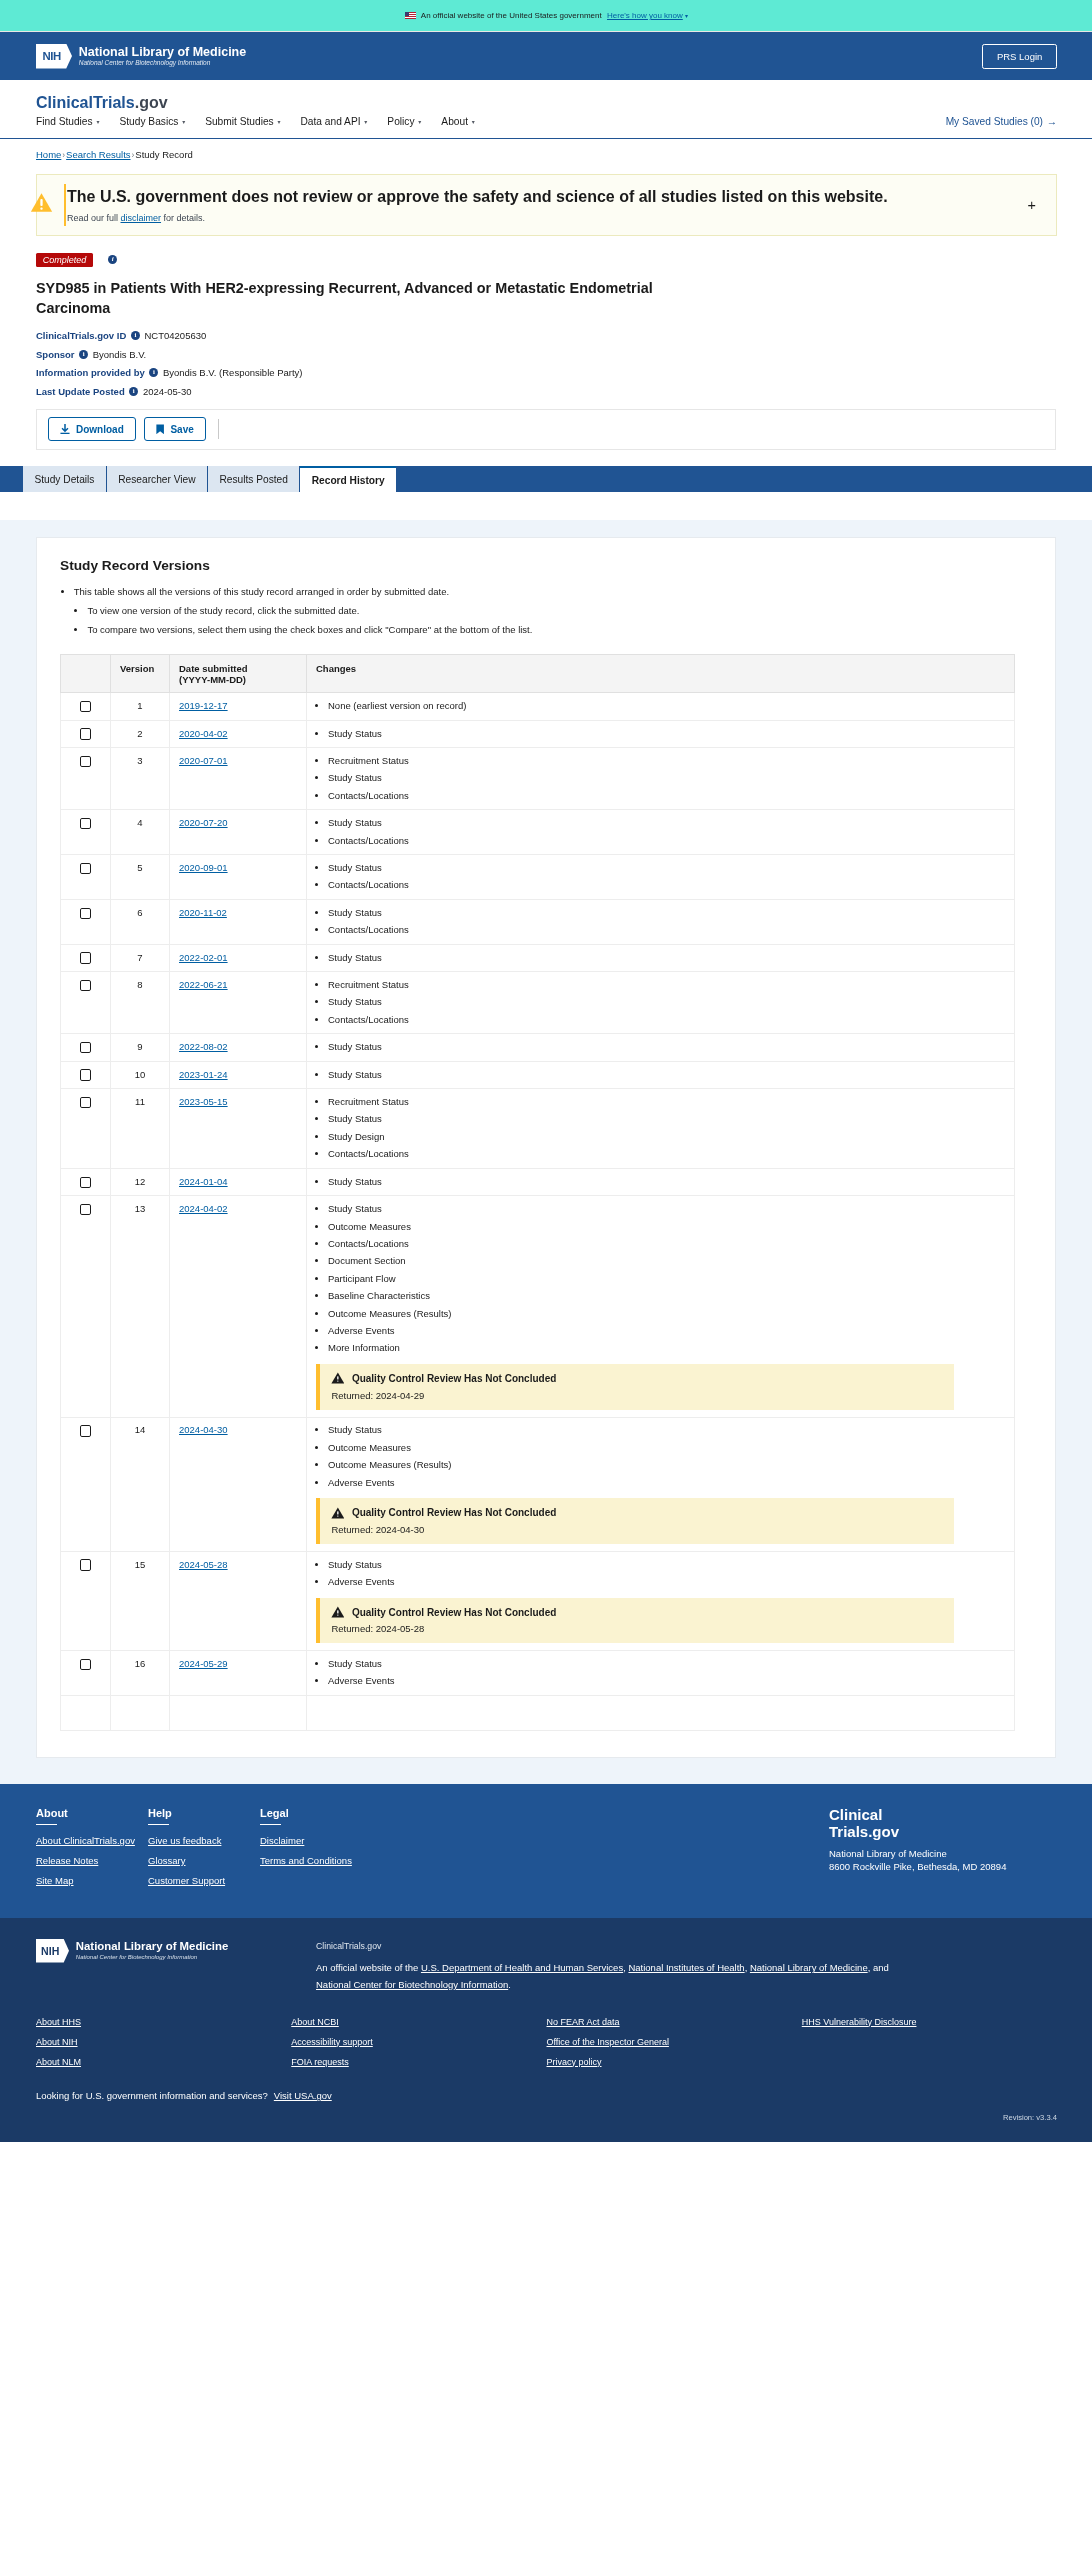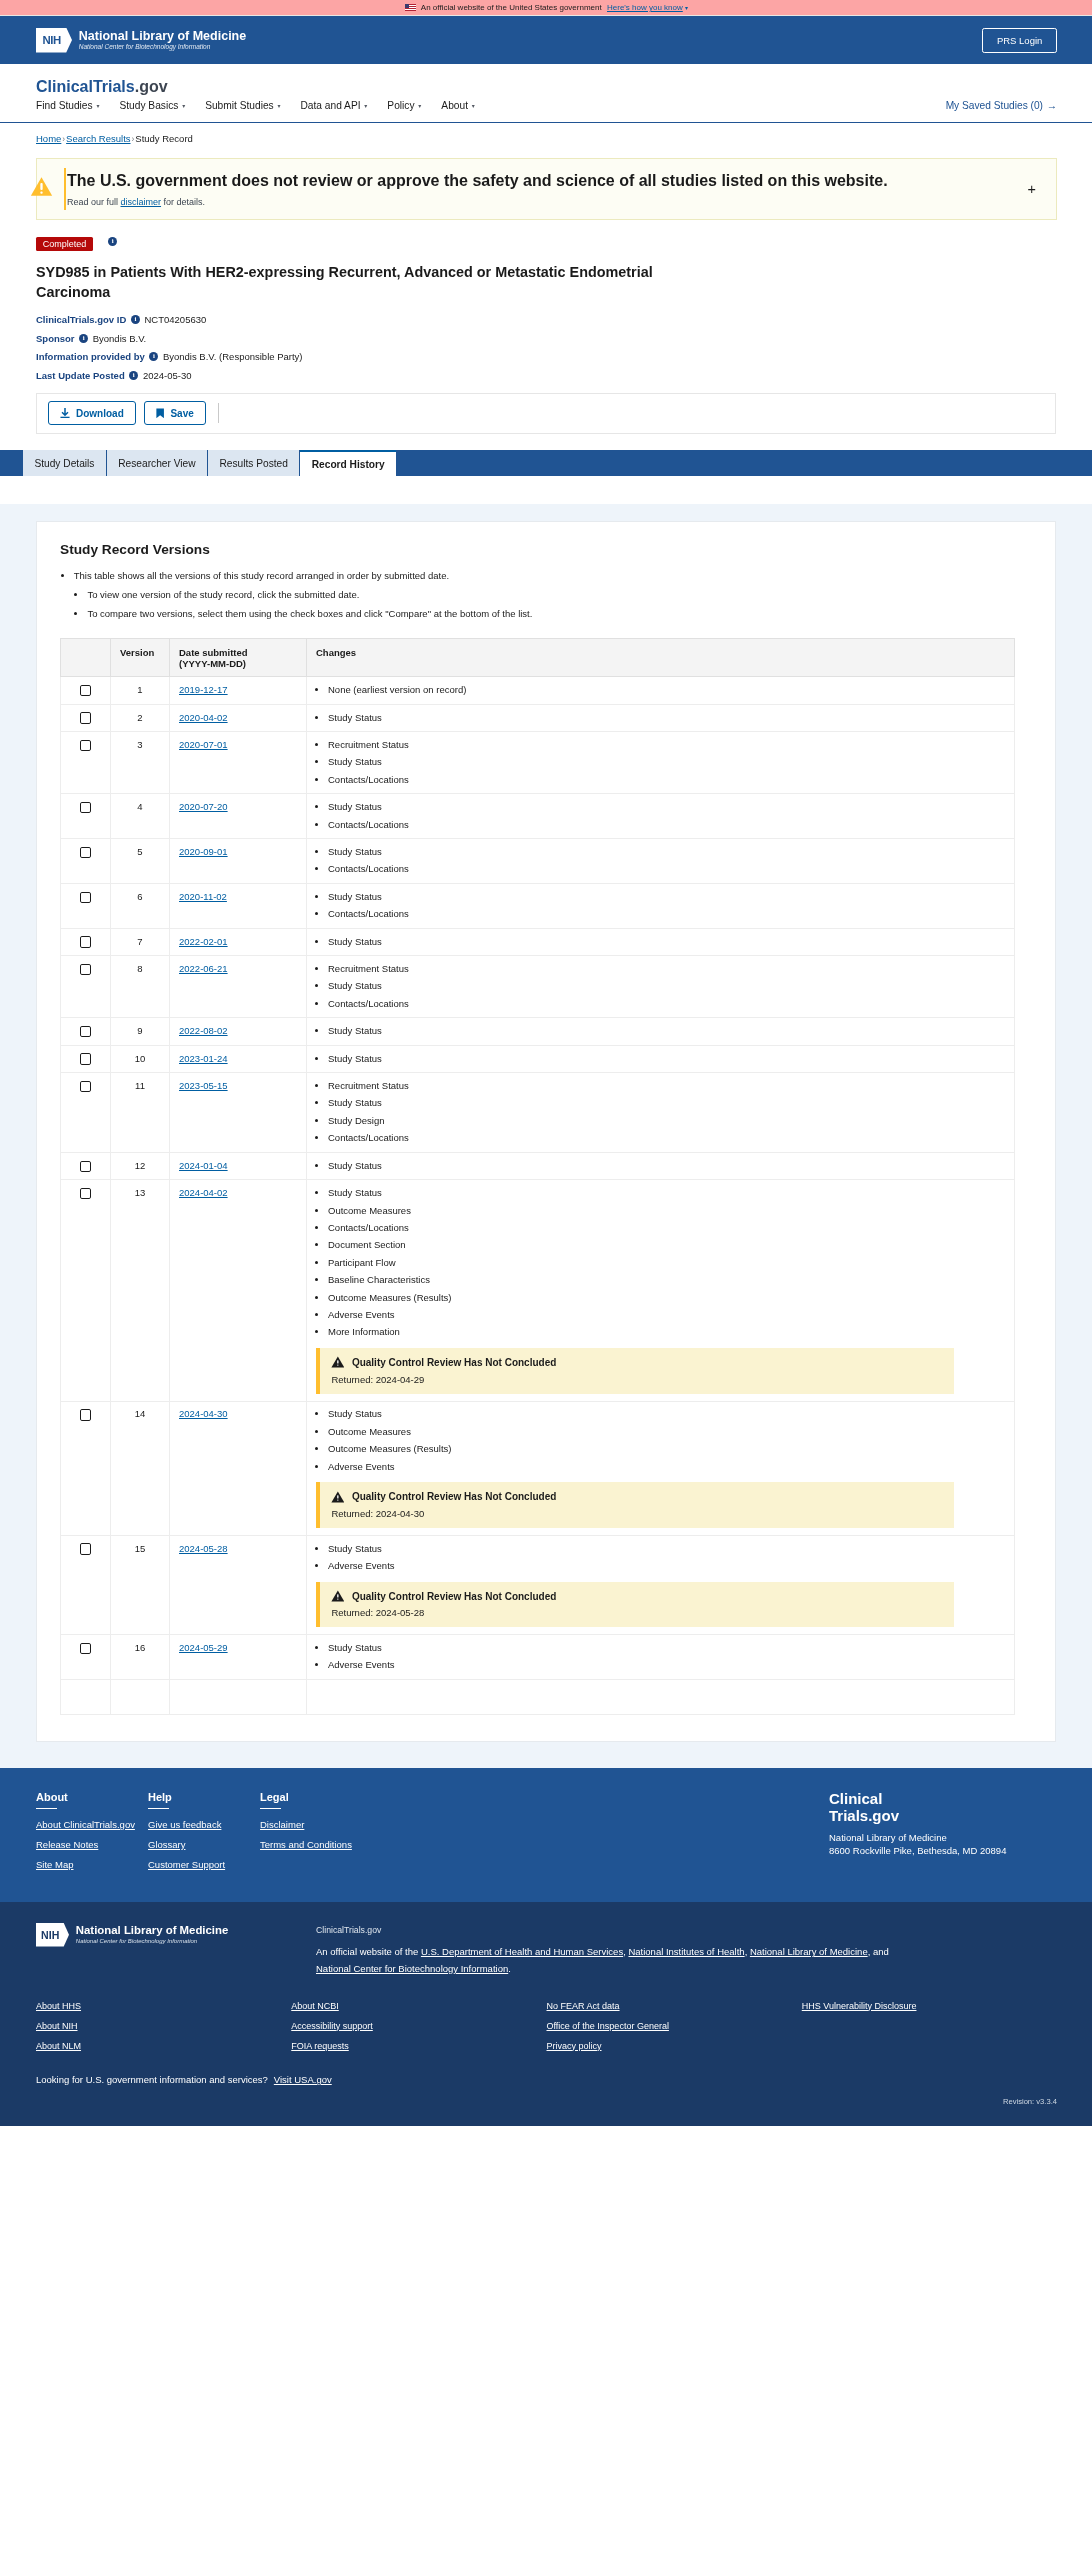--- a/index.html
+++ b/index.html
@@ -9,22 +9,22 @@
     width:1093px;
     font-family:"Liberation Sans", sans-serif;
     background:#ffffff;
     color:#1b1b1b;
     font-size:10.6px;
     -webkit-font-smoothing:antialiased;
   }
 
   
   .gov-banner {
-    background:#fca5a5;
-    height:16px;
+    background:#5eead4;
+    height:32px;
     display:flex;
     align-items:center;
     justify-content:center;
     font-size:8px;
     color:#1b1b1b;
     border-bottom:0.8px solid #e8e8e4;
   }
   .gov-banner .flag {
     display:inline-block;
     width:11.4px; height:7.6px;
@@ -137,21 +137,21 @@
   .alert-title { font-size:16px; font-weight:bold; color:#1b1b1b; }
   .alert-sub { font-size:9px; color:#3d4551; margin-top:6.8px; }
   .alert-sub a { color:#005ea2; text-decoration:underline; cursor:pointer; }
   .alert-plus {
     position:absolute; right:20px; top:50%; transform:translateY(-50%);
     font-size:14.4px; color:#1b1b1b; cursor:pointer; line-height:1;
   }
 
   
   .study-head { padding:16.7px 36px 0 36px; }
-  .badge-row { display:flex; gap:15px; }
+  .badge-row { display:flex; align-items:center; gap:15px;font-style:italic; }
   .status-badge {
     background:#b50909;
     color:#fff;
     font-size:9px;
     padding:2.3px 6.8px;
     border-radius:1.5px;
     font-weight:500;
   }
   .info-i {
     display:inline-flex; align-items:center; justify-content:center;

